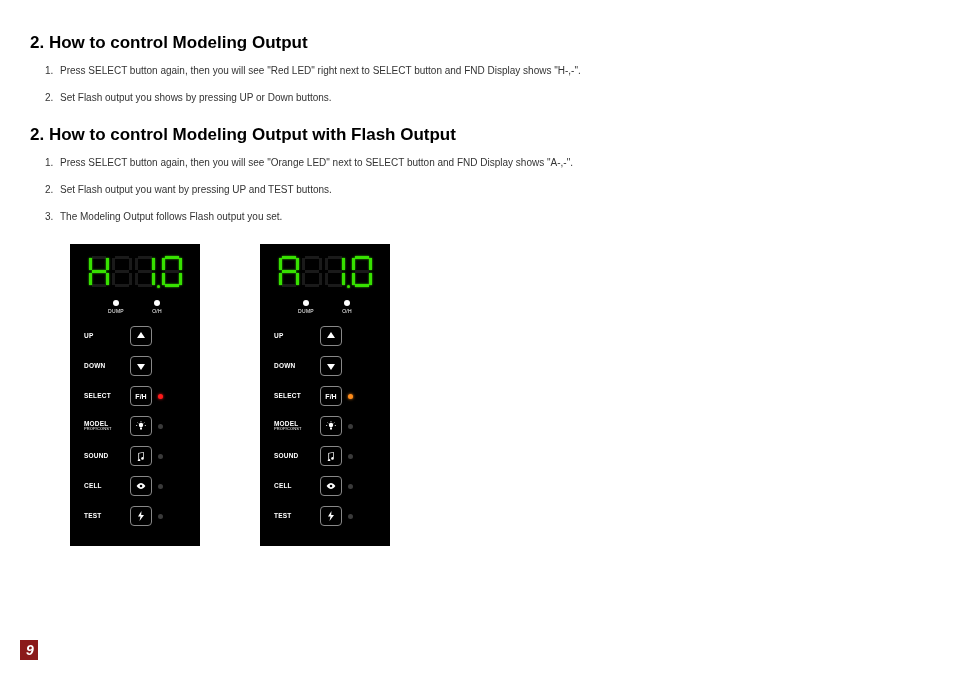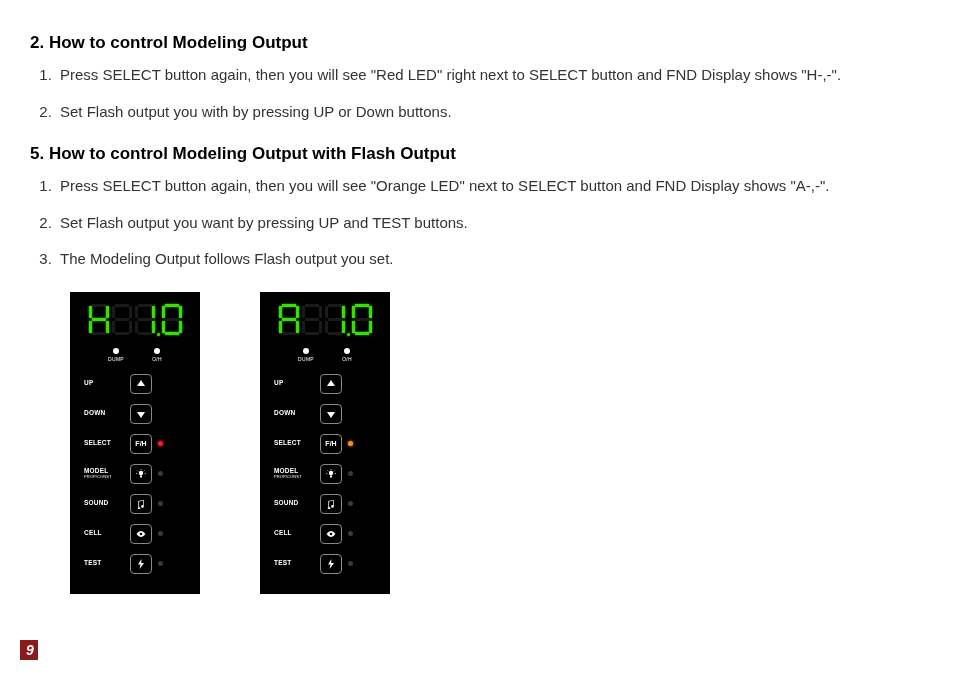--- a/index.html
+++ b/index.html
@@ -18,21 +18,21 @@
     margin: 8px 0 6px 0;
     color: #000;
   }
   ol.steps {
     margin: 0 0 18px 26px;
     padding: 0;
     list-style: decimal;
   }
   ol.steps li {
     line-height: 1.9;
-    font-size: 15px;
+    font-size: 10px;
     color: #333;
     padding-left: 4px;
     margin-top: 8px;
   }
   .panels-row {
     display: flex;
     gap: 60px;
     margin: 18px 0 0 40px;
   }
   .panel {
@@ -145,24 +145,24 @@
     padding: 2px 4px 2px 6px;
     display: inline-block;
   }
 </style>
 </head>
 <body>
 
 <div class="section-heading">2. How to control Modeling Output</div>
 <ol class="steps">
   <li>Press SELECT button again, then you will see "Red LED" right next to SELECT button and FND Display shows "H-,-".</li>
-  <li>Set Flash output you with by pressing UP or Down buttons.</li>
+  <li>Set Flash output you shows by pressing UP or Down buttons.</li>
 </ol>
 
-<div class="section-heading">5. How to control Modeling Output with Flash Output</div>
+<div class="section-heading">2. How to control Modeling Output with Flash Output</div>
 <ol class="steps">
   <li>Press SELECT button again, then you will see "Orange LED" next to SELECT button and FND Display shows "A-,-".</li>
   <li>Set Flash output you want by pressing UP and TEST buttons.</li>
   <li>The Modeling Output follows Flash output you set.</li>
 </ol>
 
 <div class="panels-row">
 
   <div class="panel">
     <div class="fnd" title="H 1.0">

